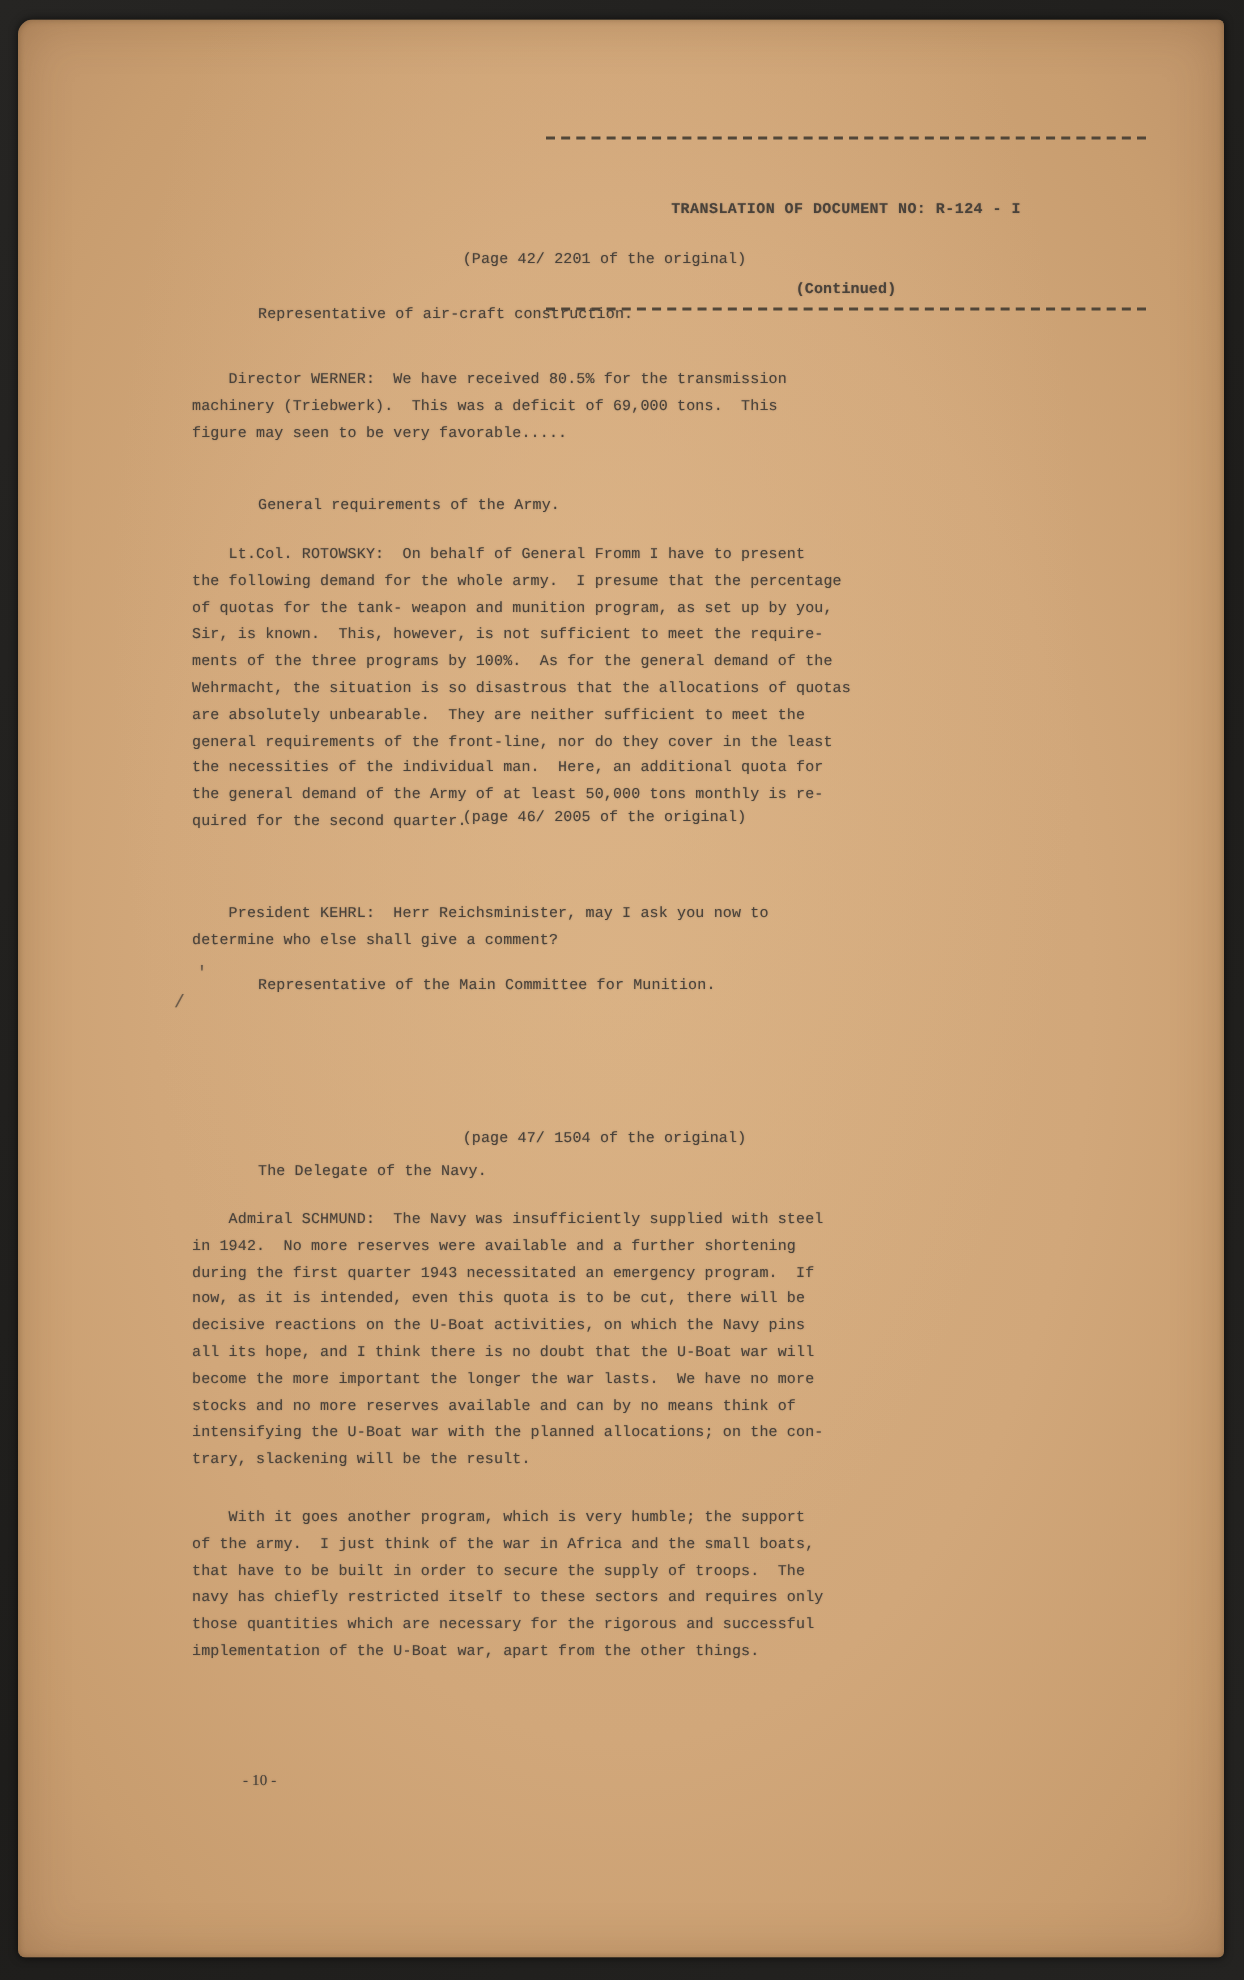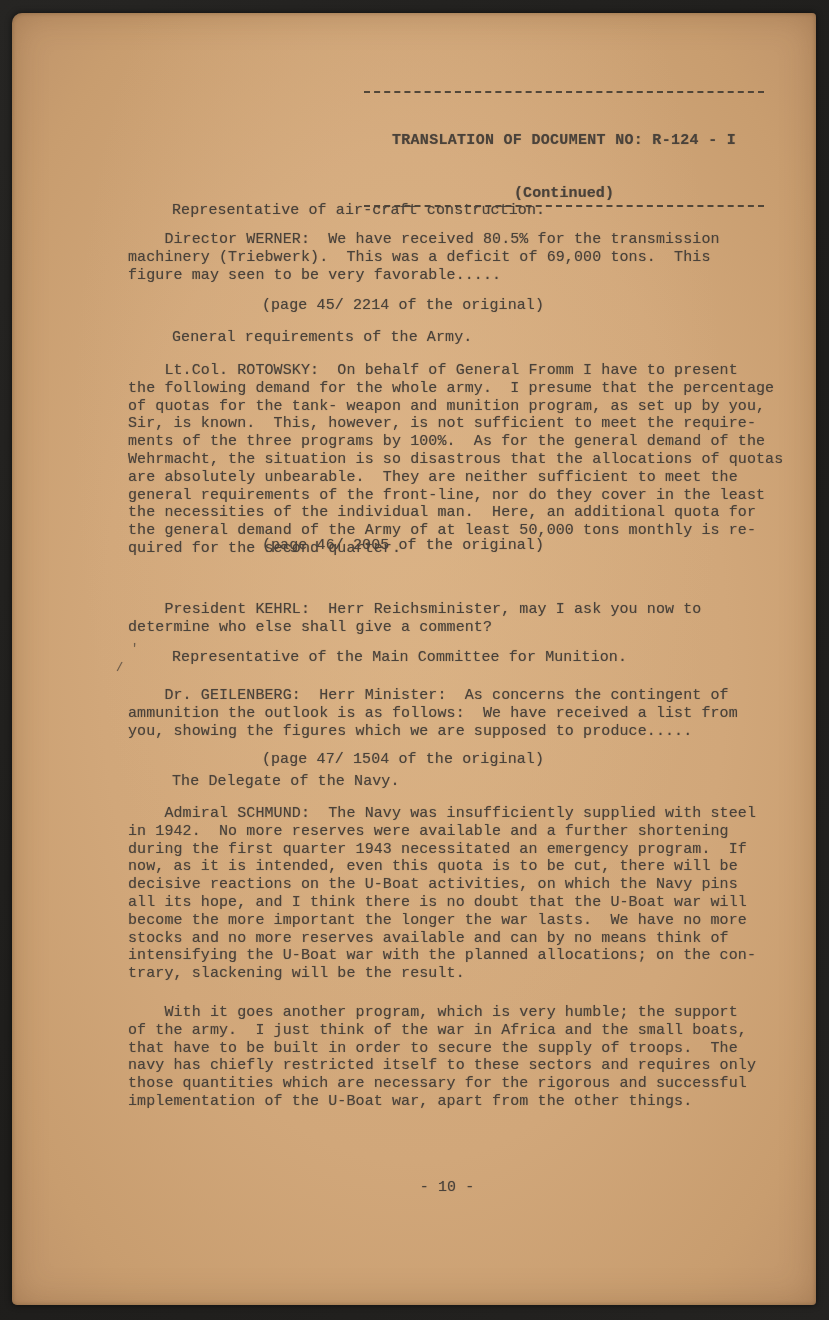--- a/index.html
+++ b/index.html
@@ -26,21 +26,21 @@
       radial-gradient(ellipse at 50% 50%, #d6ae80 0%, #d1a77a 55%, #c89d6f 85%, #bf946a 100%);
     border-radius: 10px 4px 4px 5px;
     box-shadow:
       inset 0 0 35px rgba(96,62,28,0.28),
       inset 0 0 4px rgba(60,40,18,0.35),
       0 0 6px rgba(0,0,0,0.6);
   }
   .tw {
     position: absolute;
     color: #4a423a;
-    font-size: 15px;
+    font-size: 10px;
     line-height: 17.8px;
     letter-spacing: 0.1px;
     text-shadow: 0 0 1px rgba(74,66,58,0.5);
     white-space: pre;
   }
   .para {
     left: 116px;
     width: 605px;
   }
   .page-ref {
@@ -72,46 +72,46 @@
     text-align: center;
     font-weight: bold;
     border-bottom: 2.5px dashed rgba(68,60,50,0.9);
     padding-bottom: 2px;
     white-space: pre;
     font-family: Liberation Mono, monospace;
   }
   .page-number {
     left: 150px;
     width: 570px;
-    text-align: center;
+    font-family: Liberation Serif, serif;
   }
   .stray {
     font-size: 12px;
     opacity: 0.75;
   }
 </style>
 </head>
 <body>
 
 <div class="stage">
   <div class="paper">
 
     <div class="tw doc-header">
       <div class="doc-header-title">TRANSLATION OF DOCUMENT NO: R-124 - I</div>
       <div class="doc-header-continued">(Continued)</div>
     </div>
 
+    <div class="tw page-ref" style="top:152px">(Page 42/ 2201 of the original)</div>
 
     <div class="tw heading" style="top:189px">Representative of air-craft construction.</div>
 
-    <div class="tw para" style="top:218px">    Director WERNER:  We have received 80.5% for the transmission
+    <div class="tw para" style="top:232px">    Director WERNER:  We have received 80.5% for the transmission
 machinery (Triebwerk).  This was a deficit of 69,000 tons.  This
 figure may seen to be very favorable.....</div>
 
-    <div class="tw page-ref" style="top:284px">(page 45/ 2214 of the original)</div>
 
     <div class="tw heading" style="top:316px">General requirements of the Army.</div>
 
     <div class="tw para" style="top:349px">    Lt.Col. ROTOWSKY:  On behalf of General Fromm I have to present
 the following demand for the whole army.  I presume that the percentage
 of quotas for the tank- weapon and munition program, as set up by you,
 Sir, is known.  This, however, is not sufficient to meet the require-
 ments of the three programs by 100%.  As for the general demand of the
 Wehrmacht, the situation is so disastrous that the allocations of quotas
 are absolutely unbearable.  They are neither sufficient to meet the
@@ -123,23 +123,20 @@
     <div class="tw page-ref" style="top:524px">(page 46/ 2005 of the original)</div>
 
     <div class="tw para" style="top:588px">    President KEHRL:  Herr Reichsminister, may I ask you now to
 determine who else shall give a comment?</div>
 
     <div class="tw stray" style="left:119px; top:628px">'</div>
     <div class="tw stray" style="left:104px; top:647px">/</div>
 
     <div class="tw heading" style="top:636px">Representative of the Main Committee for Munition.</div>
 
-    <div class="tw para" style="top:674px">    Dr. GEILENBERG:  Herr Minister:  As concerns the contingent of
-ammunition the outlook is as follows:  We have received a list from
-you, showing the figures which we are supposed to produce.....</div>
 
     <div class="tw page-ref" style="top:738px">(page 47/ 1504 of the original)</div>
 
     <div class="tw heading" style="top:760px">The Delegate of the Navy.</div>
 
     <div class="tw para" style="top:792px">    Admiral SCHMUND:  The Navy was insufficiently supplied with steel
 in 1942.  No more reserves were available and a further shortening
 during the first quarter 1943 necessitated an emergency program.  If
 now, as it is intended, even this quota is to be cut, there will be
 decisive reactions on the U-Boat activities, on which the Navy pins

